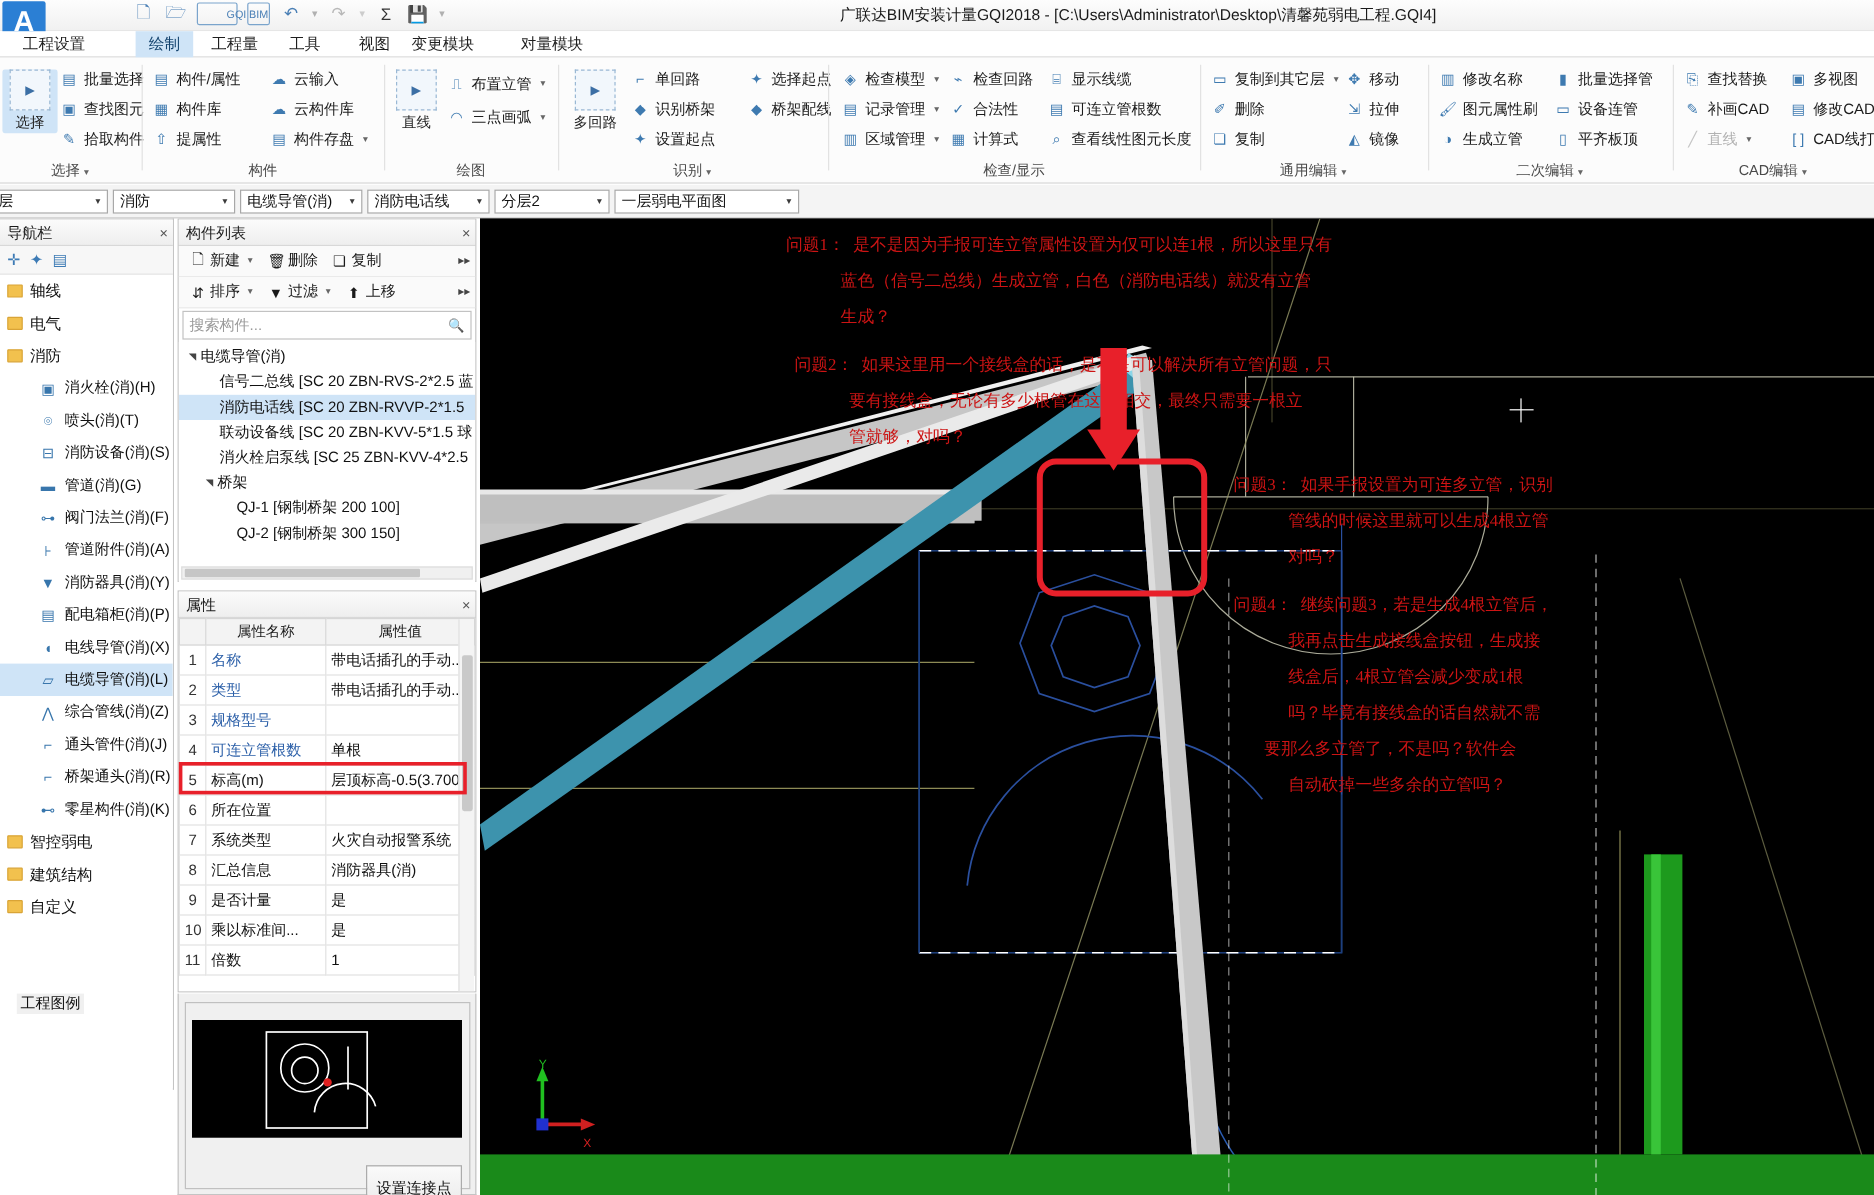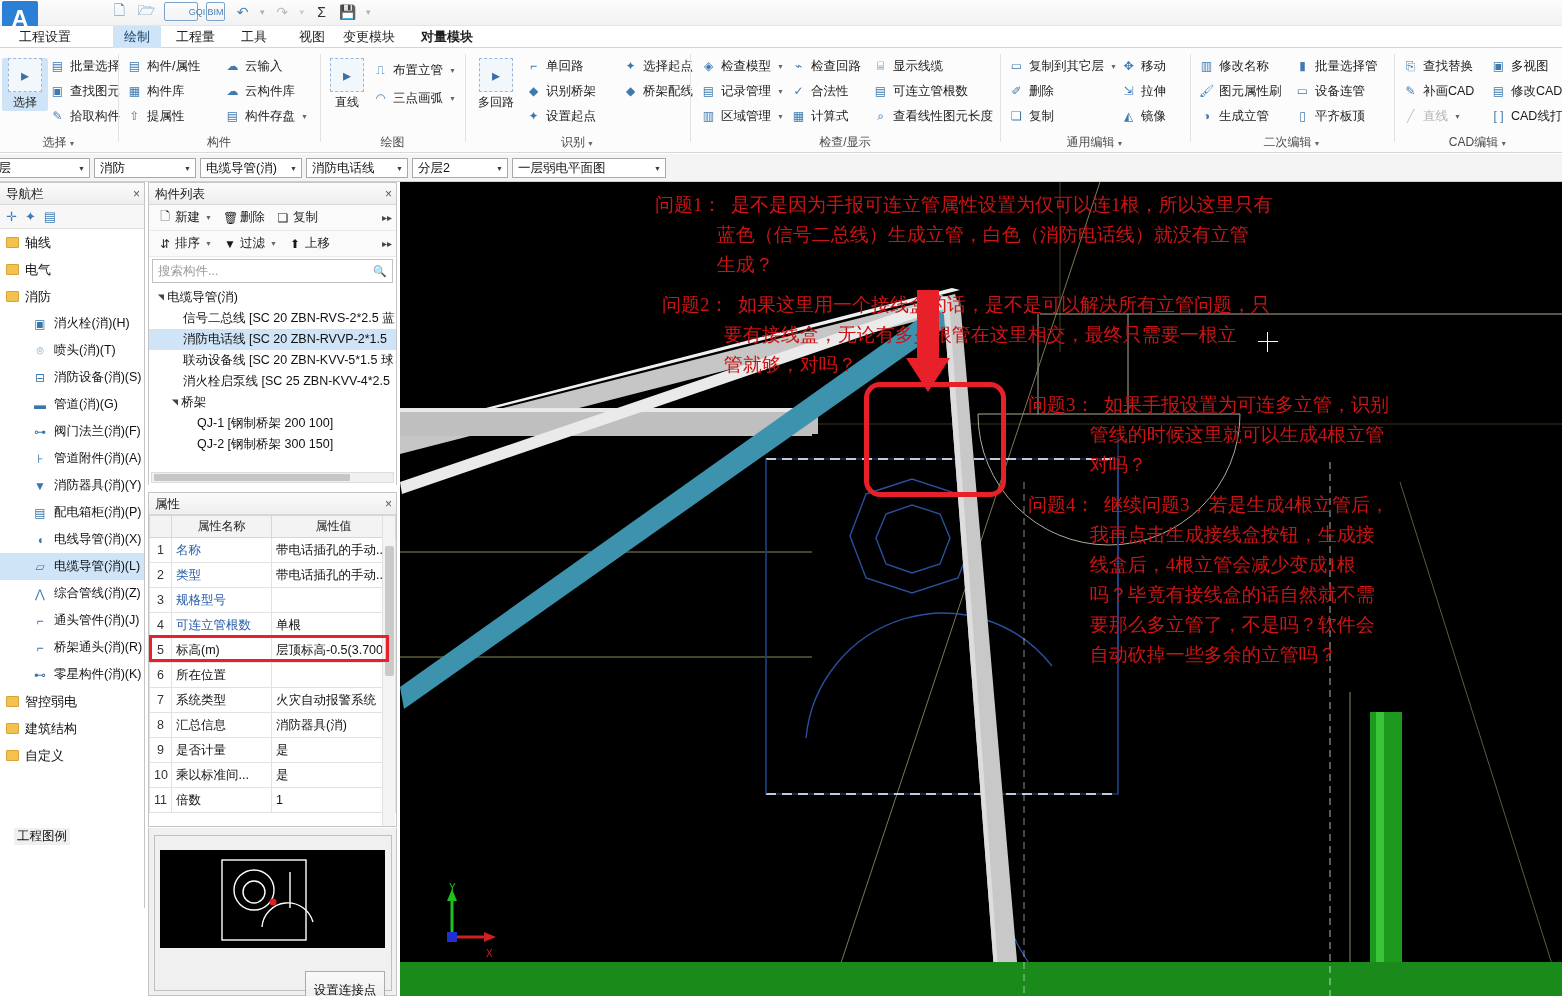--- a/index.html
+++ b/index.html
@@ -233,21 +233,21 @@
     font-size: 12.5px; color: #111; display: flex;
     align-items: center; justify-content: center; cursor: default; text-align: right;
   }
 
   
   #canvas {
     position: absolute; left: 400px; top: 182px; width: 1162px; height: 814px;
     background: #000; overflow: hidden;
   }
   .ann {
-    position: absolute; color: #cc1414; font-size: 19px; line-height: 30px;
+    position: absolute; color: #cc1414; font-size: 14px; line-height: 30px;
     font-family: "Liberation Serif", "DejaVu Serif", serif;
     white-space: pre; z-index: 20;
   }
   .crosshair { position: absolute; z-index: 25; }
   .crosshair::before, .crosshair::after {
     content: ""; position: absolute; background: #fff;
   }
   .crosshair::before { left: 0; top: 9px; width: 20px; height: 1px; }
   .crosshair::after { left: 9px; top: 0; width: 1px; height: 20px; }
 
@@ -276,33 +276,34 @@
       <span class="qat-ico" style="font-size:9px;border:1px solid #7aa4cc;border-radius:2px;padding-left:32px;">GQI</span>
       <span class="qat-ico" style="font-size:9px;border:1px solid #7aa4cc;border-radius:2px;">BIM</span>
       <span class="qat-ico">↶</span>
       <span class="qat-sep">▾</span>
       <span class="qat-ico" style="color:#b8b8b8">↷</span>
       <span class="qat-sep" style="color:#ccc">▾</span>
       <span class="qat-ico" style="color:#333">Σ</span>
       <span class="qat-ico">💾</span>
       <span class="qat-sep">▾</span>
     </div>
+    <div class="title-text">广联达BIM安装计量GQI2018 - [C:\Users\Administrator\Desktop\清馨苑弱电工程.GQI4]</div>
   </div>
 
   <div class="logo">A</div>
   <div class="logo-corner"></div>
 
   <div class="menutabs" id="menutabs">
       <div class="menutab" style="left: 8px;">工程设置</div>
       <div class="menutab active" style="left: 113px;">绘制</div>
       <div class="menutab" style="left: 165px;">工程量</div>
       <div class="menutab" style="left: 230px;">工具</div>
       <div class="menutab" style="left: 288px;">视图</div>
       <div class="menutab" style="left: 332px;">变更模块</div>
-      <div class="menutab" style="left: 410px; font-weight: bold;">对量模块</div>
+      <div class="menutab" style="left: 423px;">对量模块</div>
     </div>
 
   <div class="ribbon" id="ribbon">
       <div class="rgroup" style="left: 0px; width: 118px;">
         <div class="rbtn-lg sel" style="left: 2px; top: 10px;">
           <div class="box" style="color: rgb(60, 111, 165);">▸</div>
           <div class="lbl">选择</div>
         </div>
         <div class="ritem" style="left: 47px; top: 6px;">
           <span class="ic" style="color: rgb(62, 122, 176);">▤</span>
@@ -896,18 +897,18 @@
         <div class="ann" style="left: 262px; top: 108px; color: rgb(204, 20, 20);">问题2：  如果这里用一个接线盒的话，是不是可以解决所有立管问题，只</div>
         <div class="ann" style="left: 262px; top: 138px; color: rgb(204, 20, 20);">             要有接线盒，无论有多少根管在这里相交，最终只需要一根立</div>
         <div class="ann" style="left: 262px; top: 168px; color: rgb(204, 20, 20);">             管就够，对吗？</div>
         <div class="ann" style="left: 628px; top: 208px; color: rgb(204, 20, 20);">问题3：  如果手报设置为可连多立管，识别</div>
         <div class="ann" style="left: 628px; top: 238px; color: rgb(204, 20, 20);">             管线的时候这里就可以生成4根立管</div>
         <div class="ann" style="left: 628px; top: 268px; color: rgb(204, 20, 20);">             对吗？</div>
         <div class="ann" style="left: 628px; top: 308px; color: rgb(204, 20, 20);">问题4：  继续问题3，若是生成4根立管后，</div>
         <div class="ann" style="left: 628px; top: 338px; color: rgb(204, 20, 20);">             我再点击生成接线盒按钮，生成接</div>
         <div class="ann" style="left: 628px; top: 368px; color: rgb(204, 20, 20);">             线盒后，4根立管会减少变成1根</div>
         <div class="ann" style="left: 628px; top: 398px; color: rgb(204, 20, 20);">             吗？毕竟有接线盒的话自然就不需</div>
-        <div class="ann" style="left: 628px; top: 428px; color: rgb(204, 20, 20);">             要那么多立管了，不是吗？软件会</div>
+        <div class="ann" style="left: 608px; top: 428px; color: rgb(204, 20, 20);">             要那么多立管了，不是吗？软件会</div>
         <div class="ann" style="left: 628px; top: 458px; color: rgb(204, 20, 20);">             自动砍掉一些多余的立管吗？</div>
       </div>
   </div>
 
 </div>
 
 </body></html>

